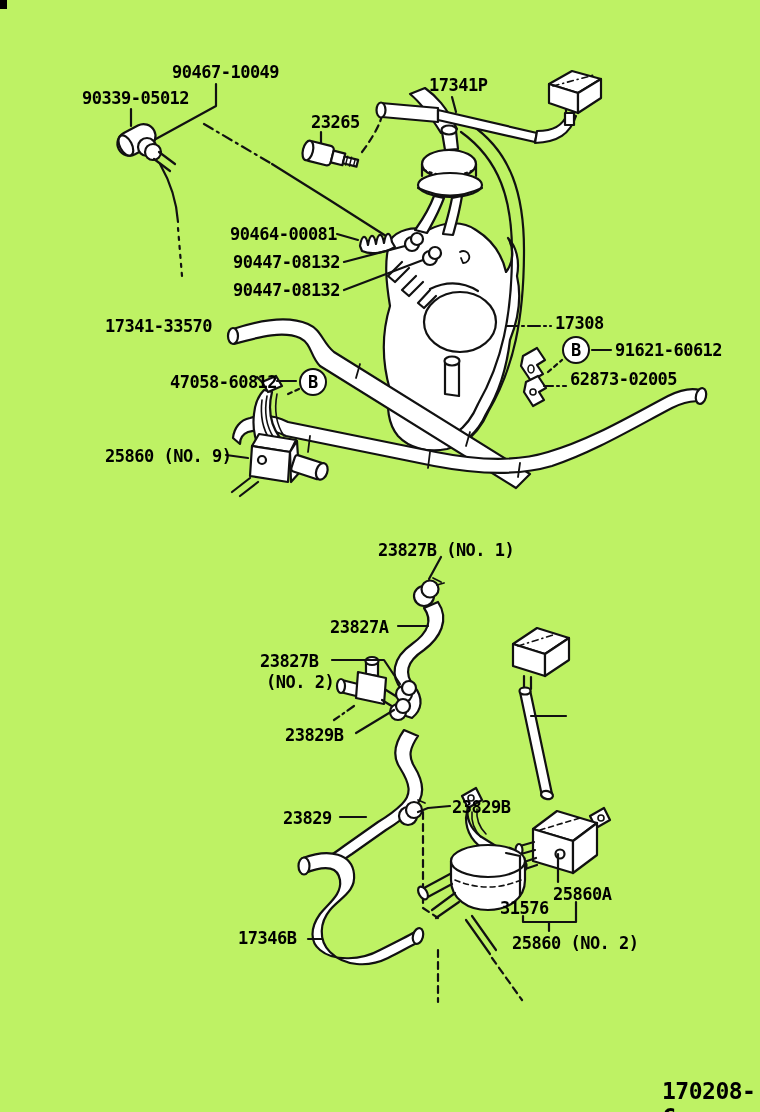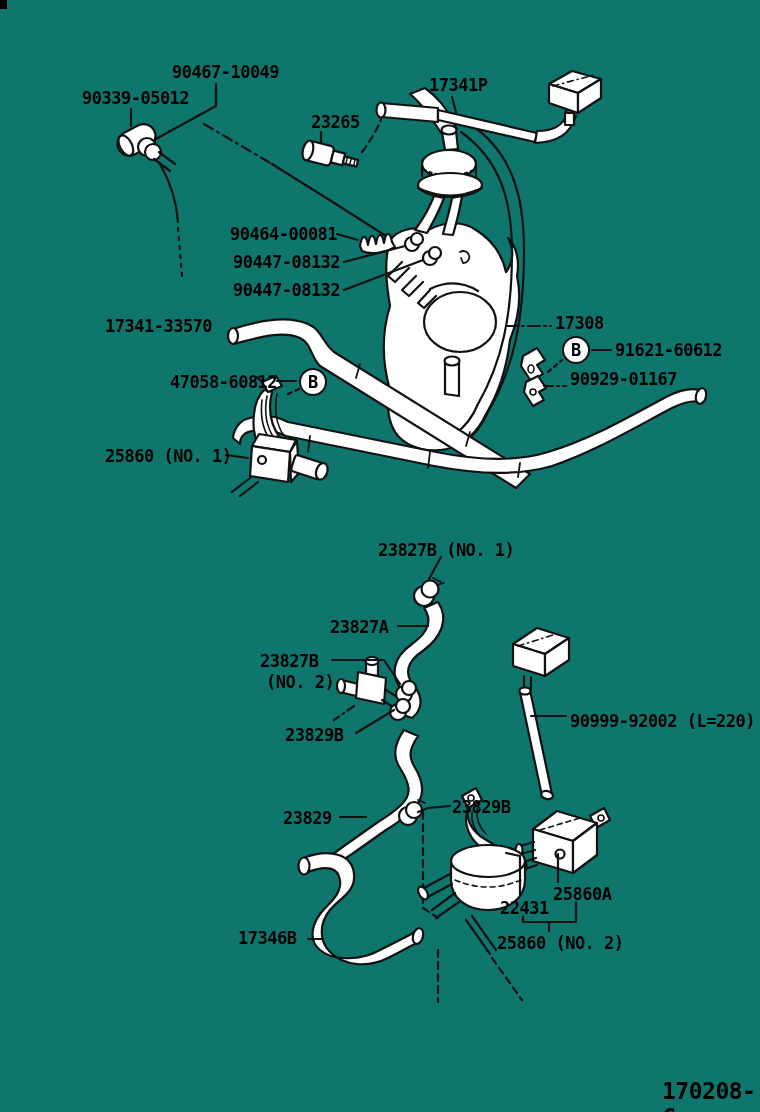--- a/index.html
+++ b/index.html
@@ -1,16 +1,16 @@
 <!DOCTYPE html>
 <html><head>
 <meta charset="utf-8">
 <style>
   html,body{margin:0;padding:0;background:#fff;}
-  #page{position:relative;width:760px;height:1112px;background:#0f766e;overflow:hidden;
+  #page{position:relative;width:760px;height:1112px;background:#bef264;overflow:hidden;
         font-family:"DejaVu Sans Mono","Liberation Mono",monospace;}
   #art{position:absolute;left:0;top:0;}
   .lbl{position:absolute;font-size:17px;font-weight:bold;color:#000;line-height:20px;
        letter-spacing:-0.5px;white-space:pre;}
   .callout{position:absolute;width:28px;height:28px;border:2px solid #111;border-radius:50%;
        display:flex;align-items:center;justify-content:center;font-size:17px;font-weight:bold;color:#000;box-sizing:border-box;background:#fff;}
   .corner{position:absolute;left:0;top:0;width:7px;height:9px;background:#000;}
   .footer{position:absolute;font-size:23px;font-weight:bold;color:#000;letter-spacing:-0.5px;}
 </style>
 </head>
@@ -266,33 +266,32 @@
   <div class="lbl" style="left:172px;top:62px">90467-10049</div>
   <div class="lbl" style="left:82px;top:88px">90339-05012</div>
   <div class="lbl" style="left:311px;top:112px">23265</div>
   <div class="lbl" style="left:429px;top:75px">17341P</div>
   <div class="lbl" style="left:230px;top:224px">90464-00081</div>
   <div class="lbl" style="left:233px;top:252px">90447-08132</div>
   <div class="lbl" style="left:233px;top:280px">90447-08132</div>
   <div class="lbl" style="left:105px;top:316px">17341-33570</div>
   <div class="lbl" style="left:555px;top:313px">17308</div>
   <div class="lbl" style="left:615px;top:340px">91621-60612</div>
-  <div class="lbl" style="left:570px;top:369px">90929-01167</div>
+  <div class="lbl" style="left:570px;top:369px">62873-02005</div>
   <div class="lbl" style="left:170px;top:372px">47058-60812</div>
-  <div class="lbl" style="left:105px;top:446px">25860 (NO. 1)</div>
+  <div class="lbl" style="left:105px;top:446px">25860 (NO. 9)</div>
   <div class="lbl" style="left:378px;top:540px">23827B (NO. 1)</div>
   <div class="lbl" style="left:330px;top:617px">23827A</div>
   <div class="lbl" style="left:260px;top:651px">23827B</div>
   <div class="lbl" style="left:266px;top:672px">(NO. 2)</div>
   <div class="lbl" style="left:285px;top:725px">23829B</div>
-  <div class="lbl" style="left:570px;top:711px">90999-92002 (L=220)</div>
   <div class="lbl" style="left:283px;top:808px">23829</div>
   <div class="lbl" style="left:452px;top:797px">23829B</div>
-  <div class="lbl" style="left:500px;top:898px">22431</div>
+  <div class="lbl" style="left:500px;top:898px">31576</div>
   <div class="lbl" style="left:553px;top:884px">25860A</div>
-  <div class="lbl" style="left:497px;top:933px">25860 (NO. 2)</div>
+  <div class="lbl" style="left:512px;top:933px">25860 (NO. 2)</div>
   <div class="lbl" style="left:238px;top:928px">17346B</div>
 
   <div class="callout" style="left:299px;top:368px">B</div>
   <div class="callout" style="left:562px;top:336px">B</div>
 
   <div class="footer" style="left:662px;top:1078px">170208-C</div>
 </div>
 
 </body></html>

